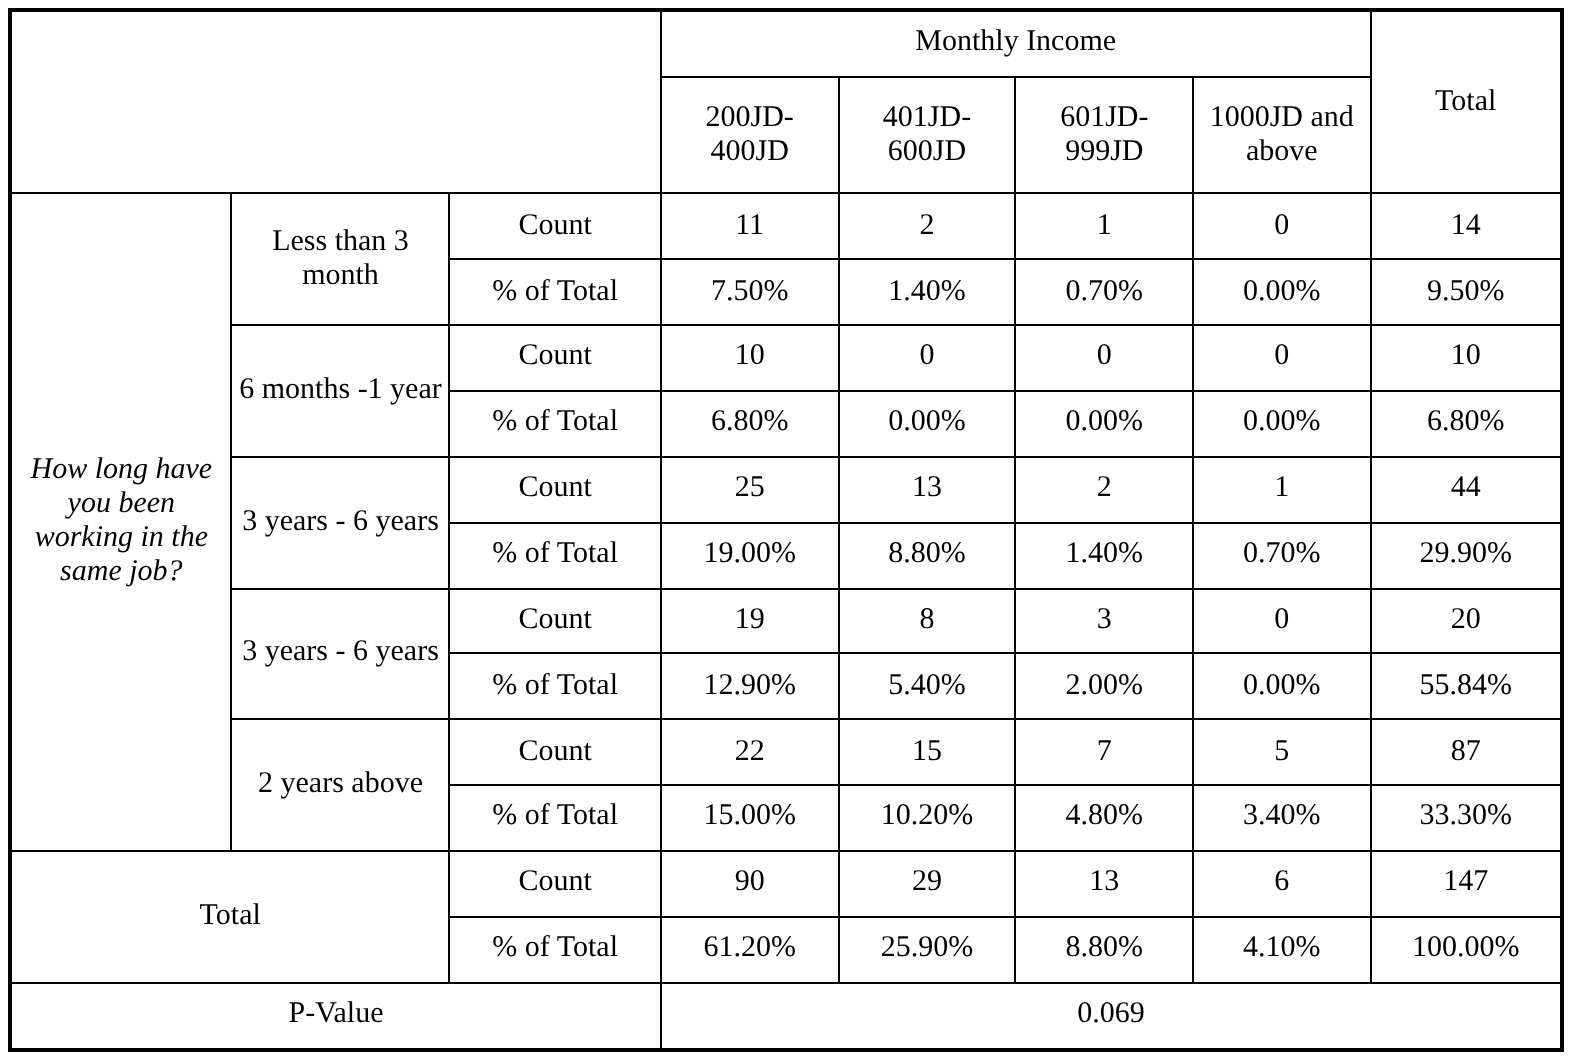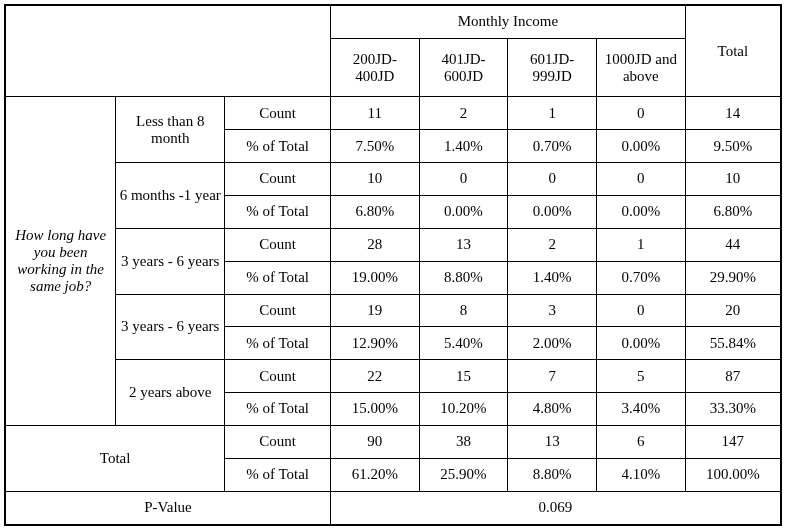--- a/index.html
+++ b/index.html
@@ -77,21 +77,21 @@
 
       <tr>
         <td>200JD-400JD</td>
         <td>401JD-600JD</td>
         <td>601JD-999JD</td>
         <td>1000JD and above</td>
       </tr>
 
       <tr>
         <td class="question thick-left thick-top" rowspan="10">How long have you been working in the same job?</td>
-        <td class="grouphead thick-top" rowspan="2">Less than 8 month</td>
+        <td class="grouphead thick-top" rowspan="2">Less than 3 month</td>
         <td class="thick-top">Count</td>
         <td class="thick-top">11</td>
         <td class="thick-top">2</td>
         <td class="thick-top">1</td>
         <td class="thick-top">0</td>
         <td class="thick-top thick-right">14</td>
       </tr>
       <tr>
         <td>% of Total</td>
         <td>7.50%</td>
@@ -115,21 +115,21 @@
         <td>6.80%</td>
         <td>0.00%</td>
         <td>0.00%</td>
         <td>0.00%</td>
         <td class="thick-right">6.80%</td>
       </tr>
 
       <tr>
         <td class="grouphead" rowspan="2">3 years - 6 years</td>
         <td>Count</td>
-        <td>28</td>
+        <td>25</td>
         <td>13</td>
         <td>2</td>
         <td>1</td>
         <td class="thick-right">44</td>
       </tr>
       <tr>
         <td>% of Total</td>
         <td>19.00%</td>
         <td>8.80%</td>
         <td>1.40%</td>
@@ -170,21 +170,21 @@
         <td class="thick-bottom">10.20%</td>
         <td class="thick-bottom">4.80%</td>
         <td class="thick-bottom">3.40%</td>
         <td class="thick-bottom thick-right">33.30%</td>
       </tr>
 
       <tr>
         <td class="thick-left" colspan="2" rowspan="2">Total</td>
         <td>Count</td>
         <td>90</td>
-        <td>38</td>
+        <td>29</td>
         <td>13</td>
         <td>6</td>
         <td class="thick-right">147</td>
       </tr>
       <tr>
         <td class="thick-bottom">% of Total</td>
         <td class="thick-bottom">61.20%</td>
         <td class="thick-bottom">25.90%</td>
         <td class="thick-bottom">8.80%</td>
         <td class="thick-bottom">4.10%</td>

